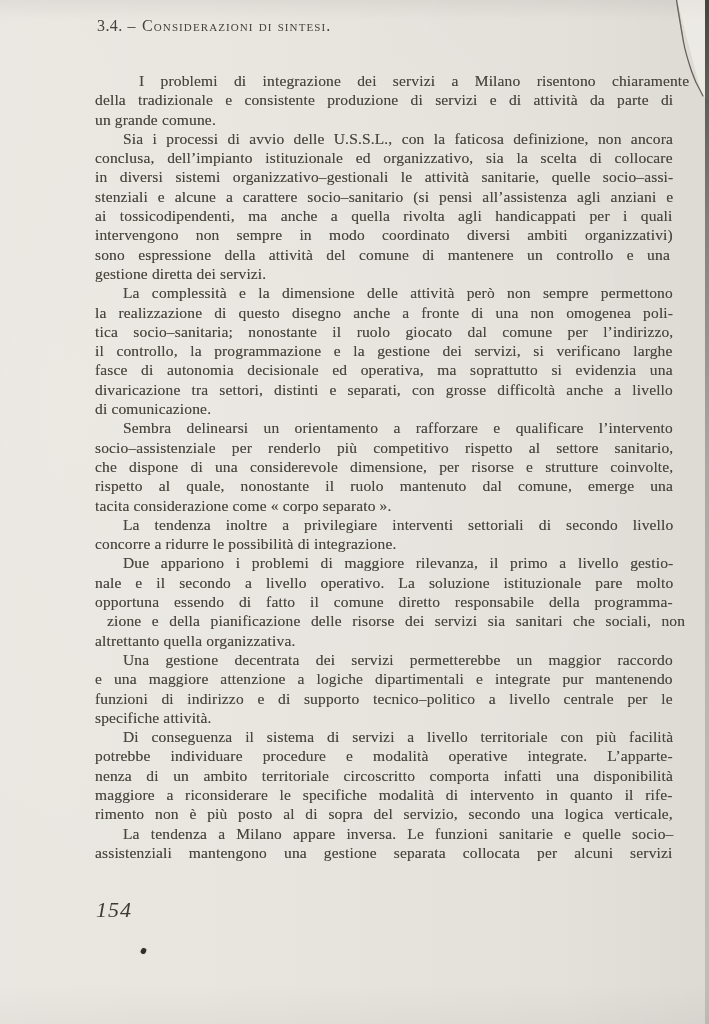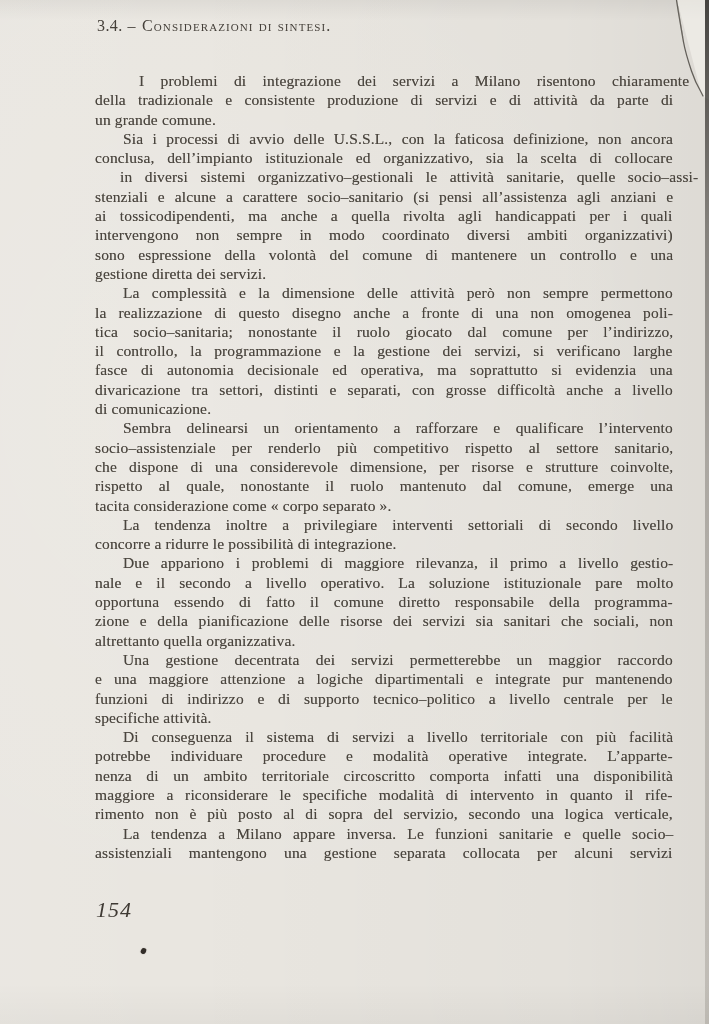--- a/index.html
+++ b/index.html
@@ -70,44 +70,44 @@
   <div class="section-header">
     <span>3.4.</span><span class="sep">–</span><span class="title">Considerazioni di sintesi.</span>
   </div>
 
   <div class="text-block">
       <div class="line"><span style="margin-left: 44px; word-spacing: 12.22px;">I problemi di integrazione dei servizi a Milano risentono chiaramente</span></div>
       <div class="line"><span style="word-spacing: 8.17px;">della tradizionale e consistente produzione di servizi e di attività da parte di</span></div>
       <div class="line"><span>un grande comune.</span></div>
       <div class="line"><span style="margin-left: 28px; word-spacing: 5.25px;">Sia i processi di avvio delle U.S.S.L., con la faticosa definizione, non ancora</span></div>
       <div class="line"><span style="word-spacing: 8.67px;">conclusa, dell’impianto istituzionale ed organizzativo, sia la scelta di collocare</span></div>
-      <div class="line"><span style="word-spacing: 8.38px; margin-left: 25px;">in diversi sistemi organizzativo–gestionali le attività sanitarie, quelle socio–assi-</span></div>
+      <div class="line"><span style="word-spacing: 8.38px;">in diversi sistemi organizzativo–gestionali le attività sanitarie, quelle socio–assi-</span></div>
       <div class="line"><span style="word-spacing: 5.82px;">stenziali e alcune a carattere socio–sanitario (si pensi all’assistenza agli anziani e</span></div>
       <div class="line"><span style="word-spacing: 9.27px;">ai tossicodipendenti, ma anche a quella rivolta agli handicappati per i quali</span></div>
       <div class="line"><span style="word-spacing: 13.13px;">intervengono non sempre in modo coordinato diversi ambiti organizzativi)</span></div>
-      <div class="line"><span style="word-spacing: 9.27px;">sono espressione della volontà del comune di mantenere un controllo e una</span></div>
+      <div class="line"><span style="word-spacing: 9.27px;">sono espressione della attività del comune di mantenere un controllo e una</span></div>
       <div class="line"><span>gestione diretta dei servizi.</span></div>
       <div class="line"><span style="margin-left: 28px; word-spacing: 8.2px;">La complessità e la dimensione delle attività però non sempre permettono</span></div>
       <div class="line"><span style="word-spacing: 8px;">la realizzazione di questo disegno anche a fronte di una non omogenea poli-</span></div>
       <div class="line"><span style="word-spacing: 11.33px;">tica socio–sanitaria; nonostante il ruolo giocato dal comune per l’indirizzo,</span></div>
       <div class="line"><span style="word-spacing: 8.45px;">il controllo, la programmazione e la gestione dei servizi, si verificano larghe</span></div>
       <div class="line"><span style="word-spacing: 9.5px;">fasce di autonomia decisionale ed operativa, ma soprattutto si evidenzia una</span></div>
       <div class="line"><span style="word-spacing: 7px;">divaricazione tra settori, distinti e separati, con grosse difficoltà anche a livello</span></div>
       <div class="line"><span>di comunicazione.</span></div>
       <div class="line"><span style="margin-left: 28px; word-spacing: 11.25px;">Sembra delinearsi un orientamento a rafforzare e qualificare l’intervento</span></div>
       <div class="line"><span style="word-spacing: 12px;">socio–assistenziale per renderlo più competitivo rispetto al settore sanitario,</span></div>
       <div class="line"><span style="word-spacing: 8.1px;">che dispone di una considerevole dimensione, per risorse e strutture coinvolte,</span></div>
       <div class="line"><span style="word-spacing: 12px;">rispetto al quale, nonostante il ruolo mantenuto dal comune, emerge una</span></div>
       <div class="line"><span>tacita considerazione come « corpo separato ».</span></div>
       <div class="line"><span style="margin-left: 28px; word-spacing: 10.89px;">La tendenza inoltre a privilegiare interventi settoriali di secondo livello</span></div>
       <div class="line"><span>concorre a ridurre le possibilità di integrazione.</span></div>
       <div class="line"><span style="margin-left: 28px; word-spacing: 7.55px;">Due appariono i problemi di maggiore rilevanza, il primo a livello gestio-</span></div>
       <div class="line"><span style="word-spacing: 9.91px;">nale e il secondo a livello operativo. La soluzione istituzionale pare molto</span></div>
       <div class="line"><span style="word-spacing: 10.78px;">opportuna essendo di fatto il comune diretto responsabile della programma-</span></div>
-      <div class="line"><span style="word-spacing: 6.42px;">zione e della pianificazione delle risorse dei servizi sia sanitari che sociali, non</span></div>
+      <div class="line"><span style="word-spacing: 6.42px; margin-left: 12px;">zione e della pianificazione delle risorse dei servizi sia sanitari che sociali, non</span></div>
       <div class="line"><span>altrettanto quella organizzativa.</span></div>
       <div class="line"><span style="margin-left: 28px; word-spacing: 12.13px;">Una gestione decentrata dei servizi permetterebbe un maggior raccordo</span></div>
       <div class="line"><span style="word-spacing: 7.9px;">e una maggiore attenzione a logiche dipartimentali e integrate pur mantenendo</span></div>
       <div class="line"><span style="word-spacing: 9.55px;">funzioni di indirizzo e di supporto tecnico–politico a livello centrale per le</span></div>
       <div class="line"><span>specifiche attività.</span></div>
       <div class="line"><span style="margin-left: 28px; word-spacing: 8.73px;">Di conseguenza il sistema di servizi a livello territoriale con più facilità</span></div>
       <div class="line"><span style="word-spacing: 16px;">potrebbe individuare procedure e modalità operative integrate. L’apparte-</span></div>
       <div class="line"><span style="word-spacing: 10.44px;">nenza di un ambito territoriale circoscritto comporta infatti una disponibilità</span></div>
       <div class="line"><span style="word-spacing: 7.64px;">maggiore a riconsiderare le specifiche modalità di intervento in quanto il rife-</span></div>
       <div class="line"><span style="word-spacing: 6.69px;">rimento non è più posto al di sopra del servizio, secondo una logica verticale,</span></div>

